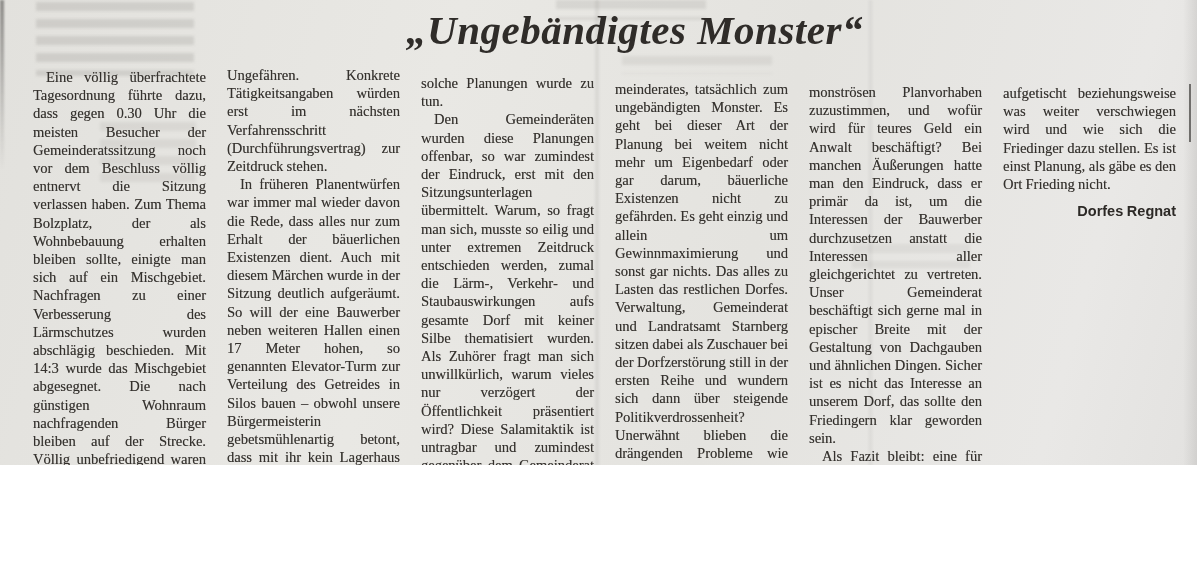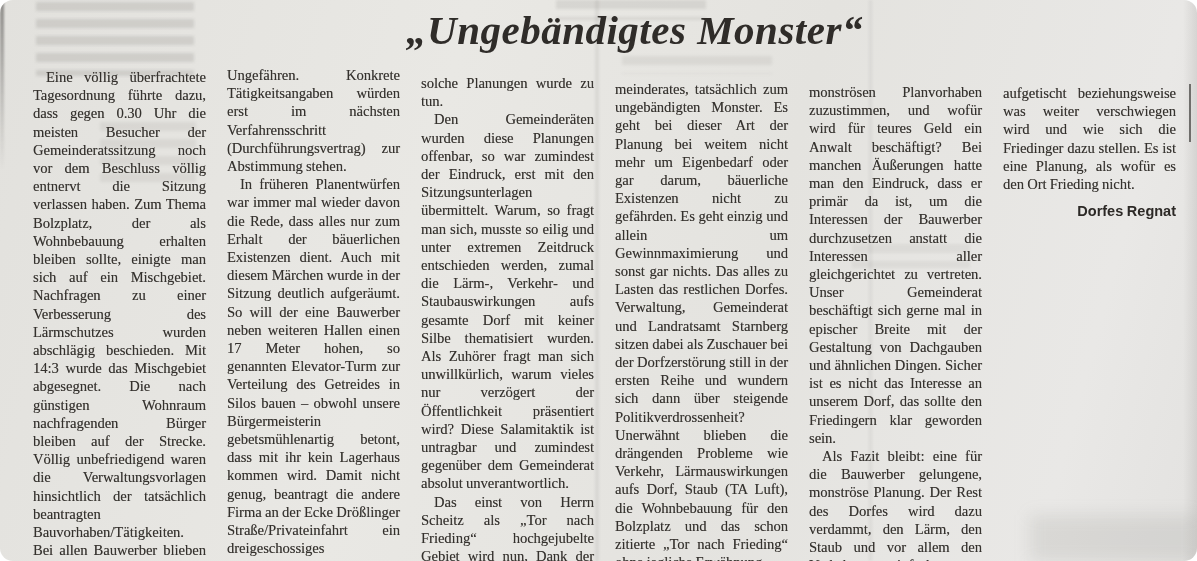--- a/index.html
+++ b/index.html
@@ -1,24 +1,23 @@
 <!DOCTYPE html>
 <html lang="de"><head>
 <meta charset="utf-8">
 <style>
   html,body { margin:0; padding:0; }
   .page {
     position:relative;
-    width:1197px; height:561px;
+    width:1197px; height:465px;
     overflow:hidden;
     background:
       linear-gradient(105deg, #e2e1dd 0%, #e9e8e4 35%, #e4e3df 62%, #e9e8e6 88%, #e3e2e0 100%);
     font-family:"Liberation Serif", serif;
     color:#34312d;
-    border-radius:13px;
   }
 
   
   .edge-left {
     position:absolute; left:0; top:0; width:4px; height:170px;
     background:linear-gradient(180deg, rgba(70,68,66,.55), rgba(70,68,66,.15) 70%, transparent);
     filter:blur(1px);
   }
   .crease { position:absolute; top:0; height:561px; pointer-events:none; }
   .crease-1 { left:594px; width:6px;
@@ -125,21 +124,21 @@
   <div class="cols">
 
     <div class="col col-1">
       <div>
           <p>Eine völlig überfrachtete Tagesordnung führte dazu, dass gegen 0.30 Uhr die meisten Besucher der Gemeinderatssitzung noch vor dem Beschluss völlig entnervt die Sitzung verlassen haben. Zum Thema Bolzplatz, der als Wohnbebauung erhalten bleiben sollte, einigte man sich auf ein Mischgebiet. Nachfragen zu einer Verbesserung des Lärmschutzes wurden abschlägig beschieden. Mit 14:3 wurde das Mischgebiet abgesegnet. Die nach günstigen Wohnraum nachfragenden Bürger bleiben auf der Strecke. Völlig unbefriedigend waren die Verwaltungsvorlagen hinsichtlich der tatsächlich beantragten Bauvorhaben/Tätigkeiten. Bei allen Bauwerber blieben die Aussagen im</p>
         </div>
     </div>
 
     <div class="col col-2">
       <div>
-          <p class="cont">Ungefähren. Konkrete Tätigkeitsangaben würden erst im nächsten Verfahrensschritt (Durchführungsvertrag) zur Abstimmung stehen.</p>
+          <p class="cont">Ungefähren. Konkrete Tätigkeitsangaben würden erst im nächsten Verfahrensschritt (Durchführungsvertrag) zur Zeitdruck stehen.</p>
           <p>In früheren Planentwürfen war immer mal wieder davon die Rede, dass alles nur zum Erhalt der bäuerlichen Existenzen dient. Auch mit diesem Märchen wurde in der Sitzung deutlich aufgeräumt. So will der eine Bauwerber neben weiteren Hallen einen 17 Meter hohen, so genannten Elevator-Turm zur Verteilung des Getreides in Silos bauen – obwohl unsere Bürgermeisterin gebetsmühlenartig betont, dass mit ihr kein Lagerhaus kommen wird. Damit nicht genug, beantragt die andere Firma an der Ecke Drößlinger Straße/Privateinfahrt ein dreigeschossiges Verwaltungsgebäude mit 1000 Quadratmeter Bürofläche. Mit Eigenbedarf haben</p>
         </div>
     </div>
 
     <div class="col col-3">
       <div>
           <p class="cont">solche Planungen wurde zu tun.</p>
           <p>Den Gemeinderäten wurden diese Planungen offenbar, so war zumindest der Eindruck, erst mit den Sitzungsunterlagen übermittelt. Warum, so fragt man sich, musste so eilig und unter extremen Zeitdruck entschieden werden, zumal die Lärm-, Verkehr- und Staubauswirkungen aufs gesamte Dorf mit keiner Silbe thematisiert wurden. Als Zuhörer fragt man sich unwillkürlich, warum vieles nur verzögert der Öffentlichkeit präsentiert wird? Diese Salamitaktik ist untragbar und zumindest gegenüber dem Gemeinderat absolut unverantwortlich.</p>
           <p>Das einst von Herrn Scheitz als „Tor nach Frieding“ hochgejubelte Gebiet wird nun, Dank der tatkräftigen Mithilfe von Verwaltung und eines Großteils des Ge-</p>
         </div>
@@ -153,21 +152,21 @@
 
     <div class="col col-5">
       <div>
           <p class="cont">monströsen Planvorhaben zuzustimmen, und wofür wird für teures Geld ein Anwalt beschäftigt? Bei manchen Äußerungen hatte man den Eindruck, dass er primär da ist, um die Interessen der Bauwerber durchzusetzen anstatt die Interessen aller gleichgerichtet zu vertreten. Unser Gemeinderat beschäftigt sich gerne mal in epischer Breite mit der Gestaltung von Dachgauben und ähnlichen Dingen. Sicher ist es nicht das Interesse an unserem Dorf, das sollte den Friedingern klar geworden sein.</p>
           <p>Als Fazit bleibt: eine für die Bauwerber gelungene, monströse Planung. Der Rest des Dorfes wird dazu verdammt, den Lärm, den Staub und vor allem den Verkehr einfach so hinzunehmen. Wir werden sehen, was in der Bürgerinformation am 2. März den Bürgern von Frieding alles</p>
         </div>
     </div>
 
     <div class="col col-6">
       <div>
-          <p class="cont">aufgetischt beziehungsweise was weiter verschwiegen wird und wie sich die Friedinger dazu stellen. Es ist eine Planung, als wofür es den Ort Frieding nicht.</p>
+          <p class="cont">aufgetischt beziehungsweise was weiter verschwiegen wird und wie sich die Friedinger dazu stellen. Es ist einst Planung, als gäbe es den Ort Frieding nicht.</p>
         </div>
       <div class="signature">
         <div class="sig-name">Dorfes Regnat</div>
       </div>
     </div>
 
   </div>
 </div>
 
 </body></html>

